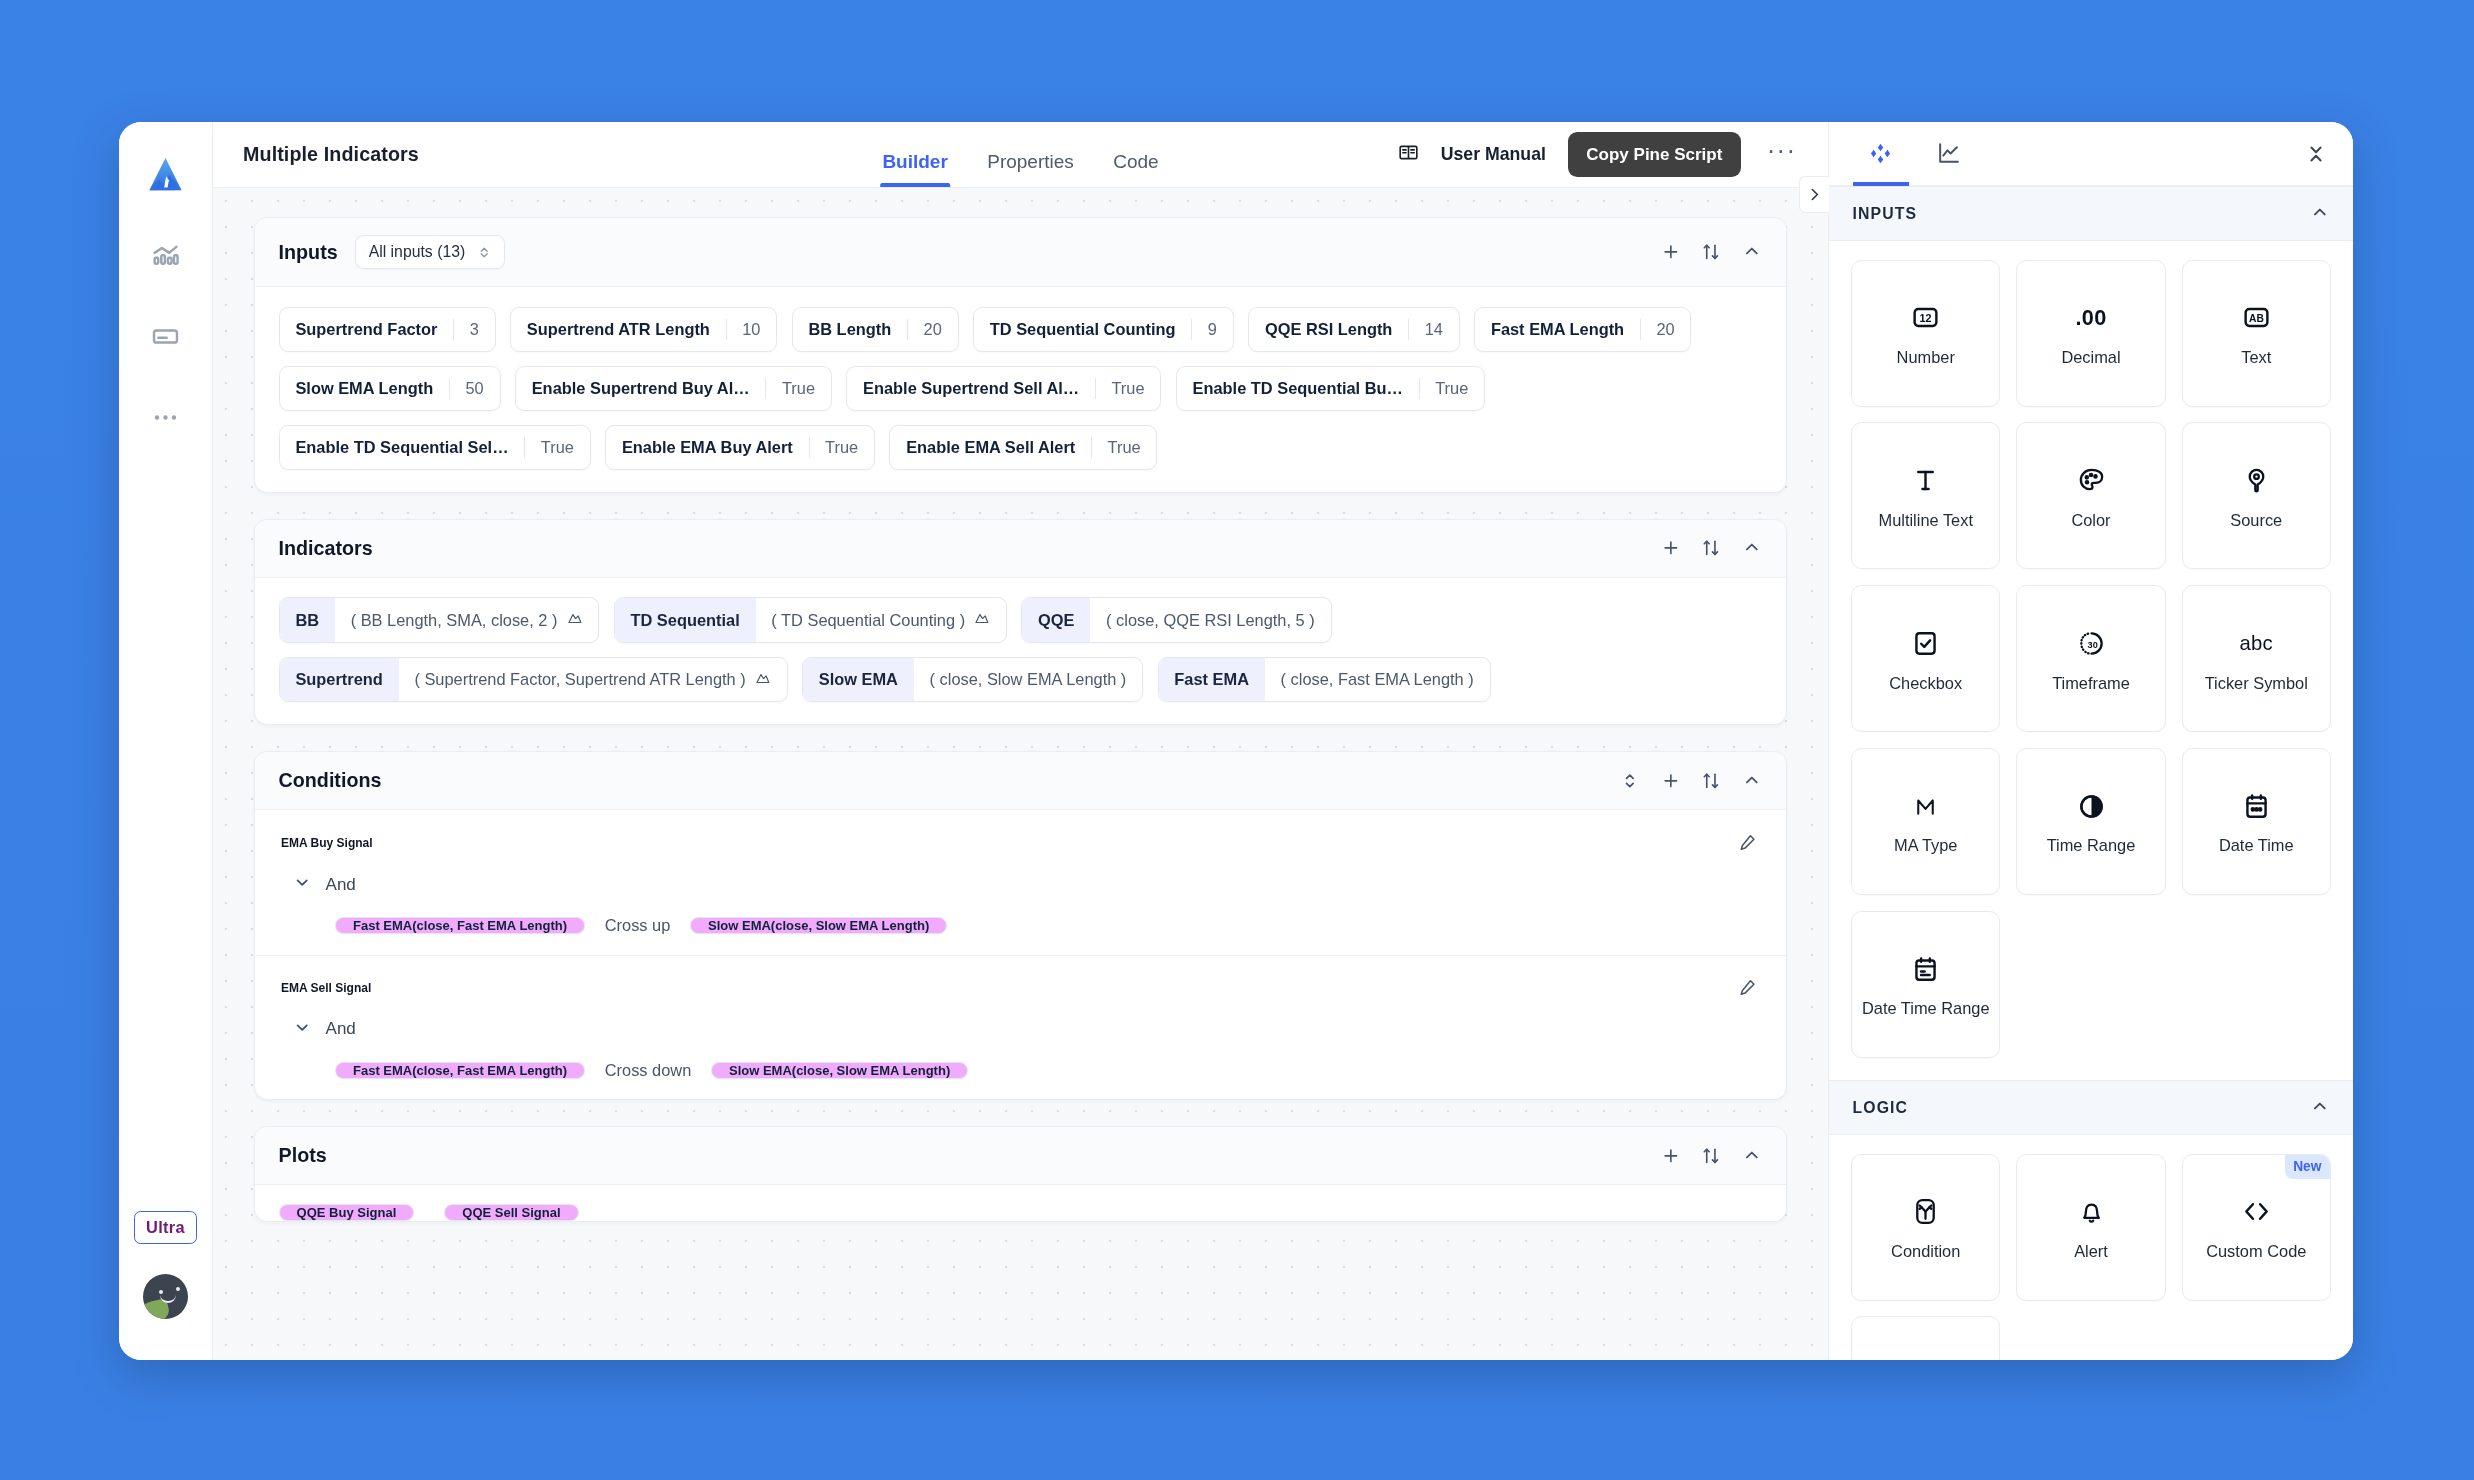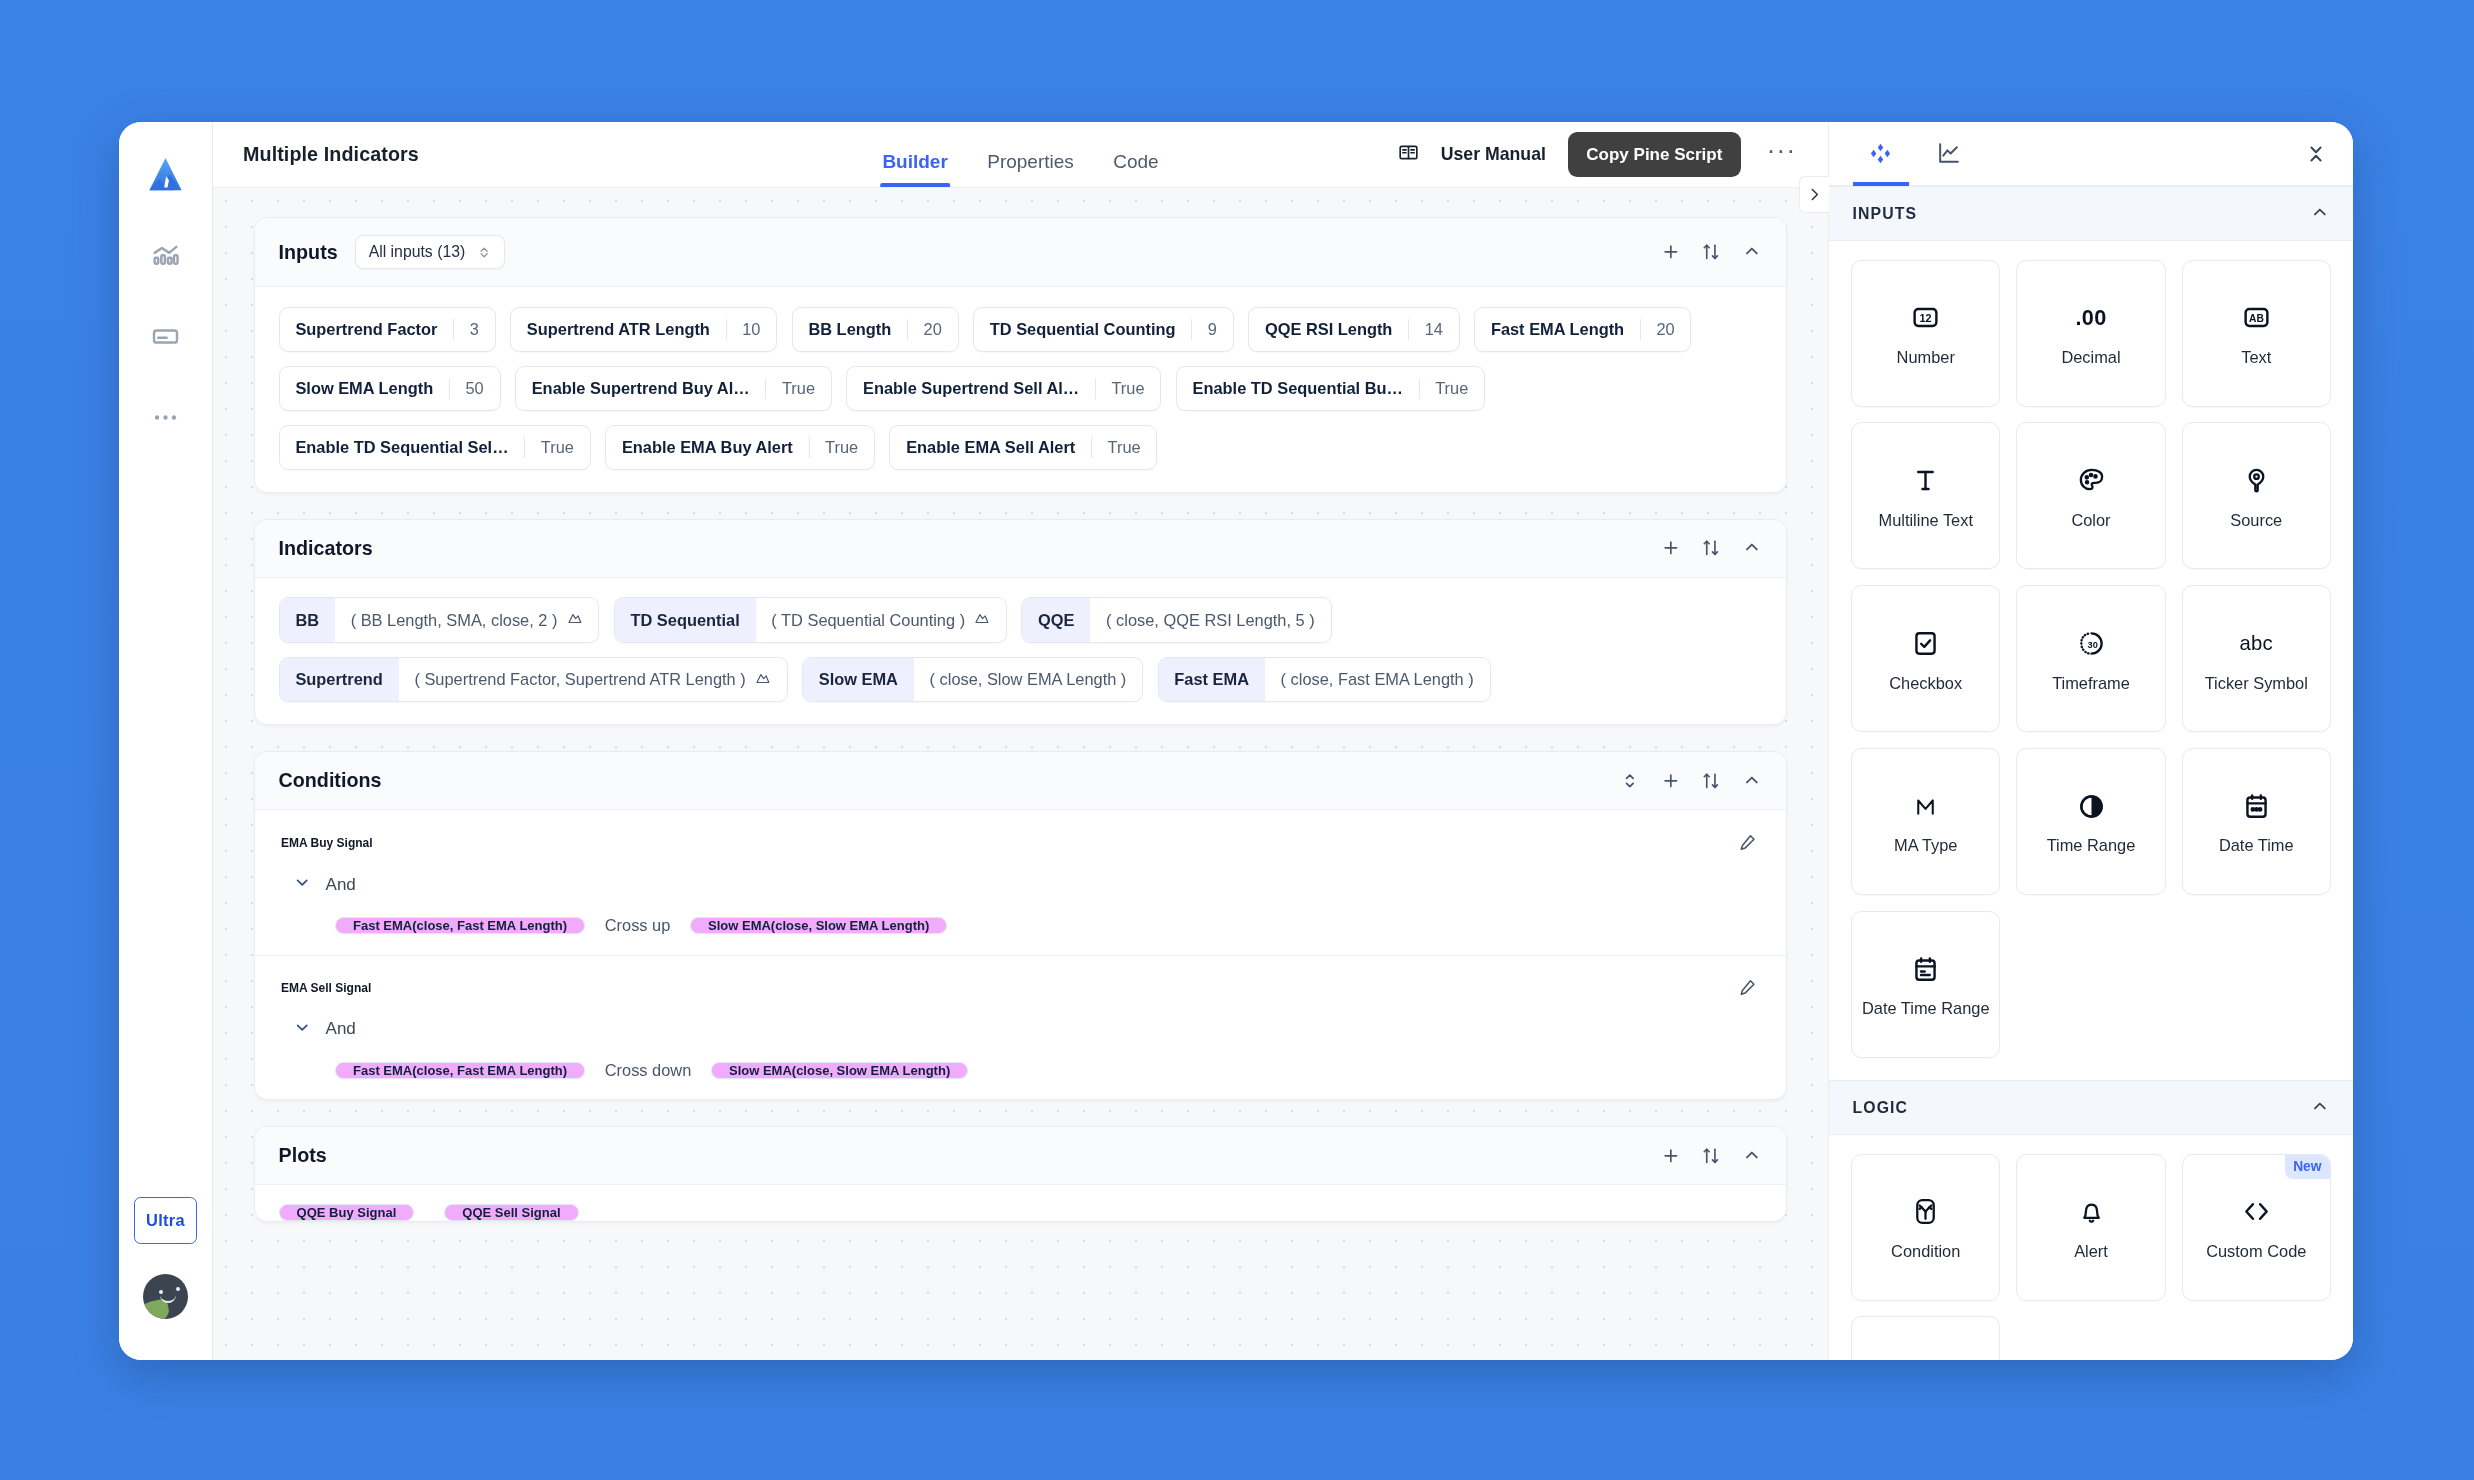--- a/index.html
+++ b/index.html
@@ -40,24 +40,24 @@
   .rail-logo { width: 49px; height: 49px; display:flex; align-items:center; justify-content:center; }
   .rail-icon {
     width: 49px; height: 49px; margin-top: 31.5px;
     display: flex; align-items: center; justify-content: center;
     border-radius: 9.2px;
     color: #9aa4b2;
   }
   .rail-icon svg { width: 29px; height: 29px; }
   #ultra-badge {
     position: absolute; bottom: 116px;
-    border: 1.3px solid #3b63f6; color: #1d4ed8;
+    border: 1.3px solid #3b63f6; color: #701a75;
     border-radius: 6.6px;
     font-size: 16.4px; font-weight: 700; letter-spacing: 0.3px;
-    padding: 13px 11px;
+    padding: 6px 11px;
     background: #fff;
   }
   #avatar {
     position: absolute; bottom: 41px;
     width: 45px; height: 45px; border-radius: 50%;
     background: #3c4450;
     overflow: hidden; position: absolute;
   }
   #avatar .leaf {
     position:absolute; left:-3.9px; bottom:-3.9px; width: 30px; height: 22px;

